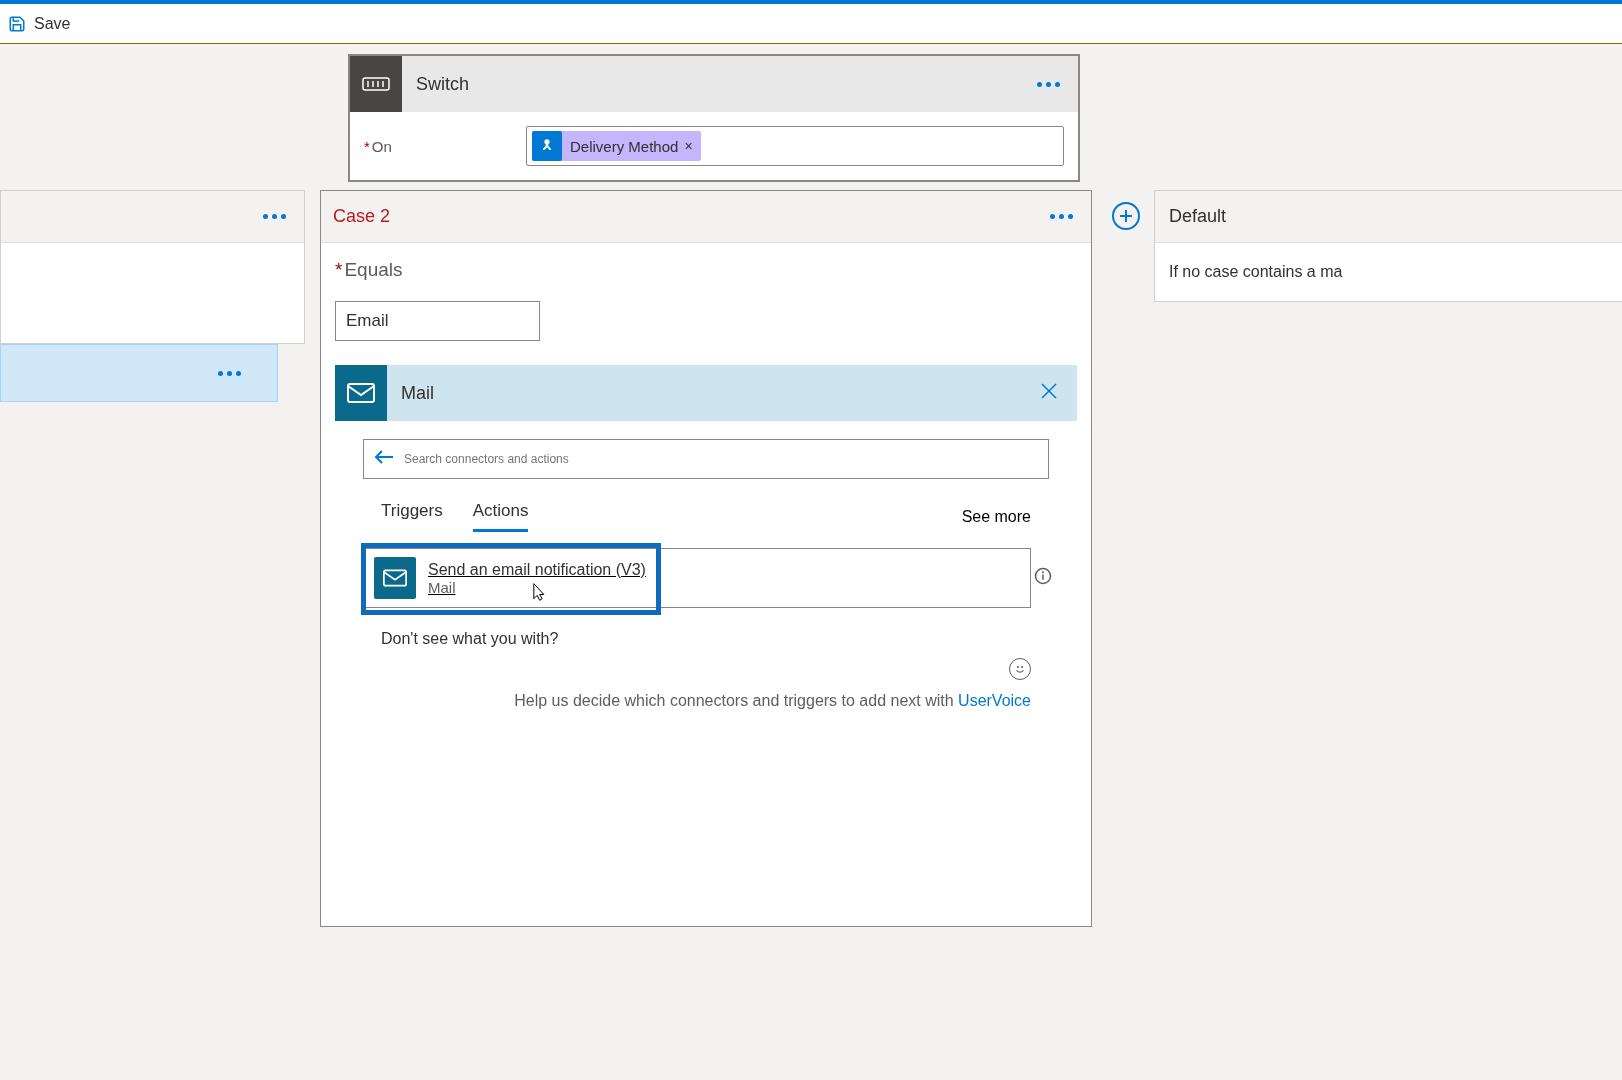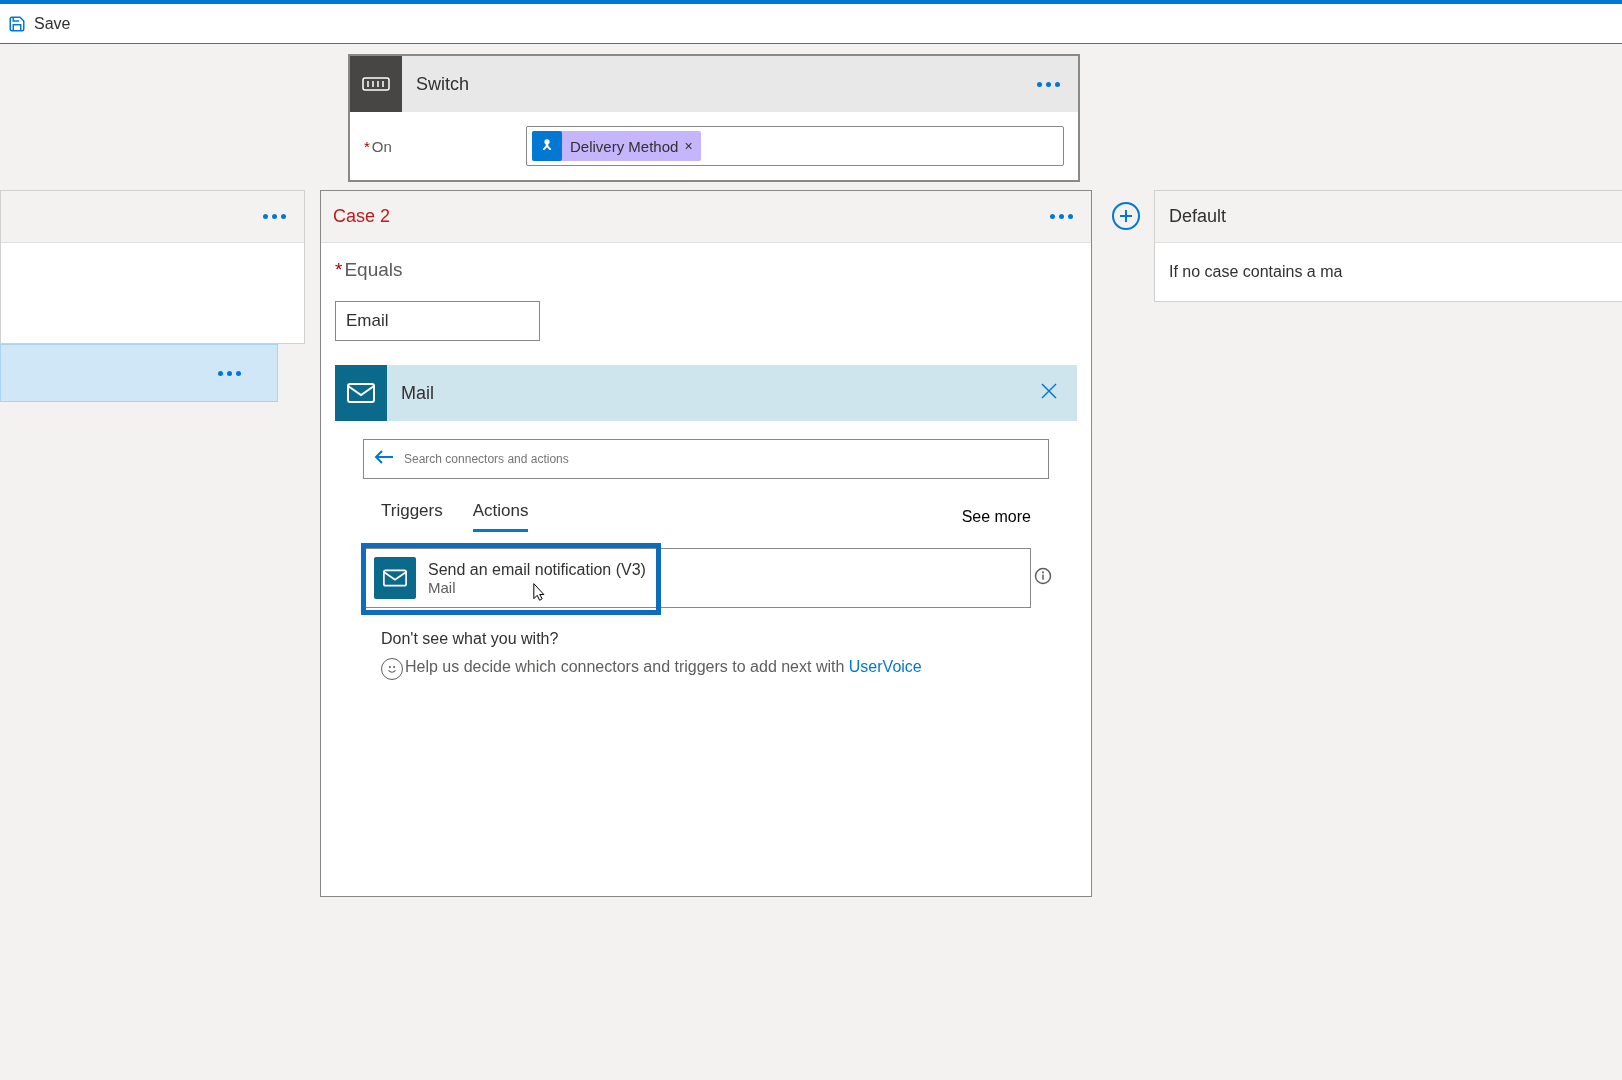--- a/index.html
+++ b/index.html
@@ -49,34 +49,34 @@
     .search-row { padding: 18px 28px 8px 28px; }
     .search-box { display: flex; align-items: center; border: 1px solid #8a8886; height: 40px; padding: 0 10px; gap: 10px; background: #fff; }
     .back-arrow { color: #0078d4; }
     .search-input { border: none; outline: none; flex: 1; font-size: 12px; color: #605e5c; background: transparent; }
     
     .tabs-row { display: flex; align-items: center; padding: 14px 46px 0 46px; gap: 30px; }
     .tab { font-size: 17px; color: #323130; padding-bottom: 8px; cursor: pointer; border-bottom: 3px solid transparent; }
     .tab.active { border-bottom-color: #0078d4; font-weight: 400; }
     .see-more { margin-left: auto; font-size: 16px; color: #000000; cursor: pointer; }
     
-    .action-list { padding: 16px 46px 0 28px; position: relative; }
+    .action-list { padding: 16px 46px 0 28px; position: relative; text-decoration: underline; }
     .action-row { display: flex; align-items: center; border: 1px solid #8a8886; background: #fff; height: 60px; padding: 0 0 0 0; position: relative; }
     .highlight-box { position: absolute; border: 5px solid #0f6cbd; left: 26px; top: 11px; width: 300px; height: 72px; pointer-events: none; z-index: 5; }
     .action-icon-box { width: 42px; height: 42px; background: #0b6a8b; display: flex; align-items: center; justify-content: center; margin-left: 10px; border-radius: 2px; }
     .action-text { display: flex; flex-direction: column; justify-content: center; margin-left: 12px; flex: 1; }
     .action-title { font-size: 16px; color: #323130; }
     .action-sub { font-size: 15px; color: #605e5c; }
     .info-icon { margin-right: 0px; cursor: pointer; color: #605e5c; position: absolute; right: -22px; }
     
     .cursor-icon { position: absolute; left: 164px; top: 30px; width: 20px; height: 26px; z-index: 10; }
     
     .help-section { padding: 22px 46px 200px 46px; }
     .help-title { font-size: 16px; color: #323130; margin-bottom: 10px; }
-    .help-line { display: flex; align-items: flex-start; gap: 2px; font-size: 16px; color: #605e5c; }
+    .help-line { display: flex; align-items: flex-end; gap: 12px; font-size: 16px; color: #605e5c; flex-direction: column; }
     .help-link { color: #0078d4; cursor: pointer; }
     .smile-icon { width: 22px; height: 22px; border: 1.5px solid #605e5c; border-radius: 50%; display: flex; align-items: center; justify-content: center; flex-shrink: 0; }
     
     .add-branch-btn { position: absolute; left: 1112px; top: 158px; width: 28px; height: 28px; border: 2px solid #0078d4; border-radius: 50%; display: flex; align-items: center; justify-content: center; cursor: pointer; color: #0078d4; }
     
     .default-card { position: absolute; left: 1154px; top: 146px; width: 500px; background: #fff; border: 1px solid #d2d0ce; }
     .default-header { height: 52px; background: #f3f2f1; display: flex; align-items: center; border-bottom: 1px solid #e1dfdd; padding-left: 14px; font-size: 18px; color: #323130; }
     .default-body { padding: 20px 14px; font-size: 16px; color: #323130; }
   </style>
 </head>

